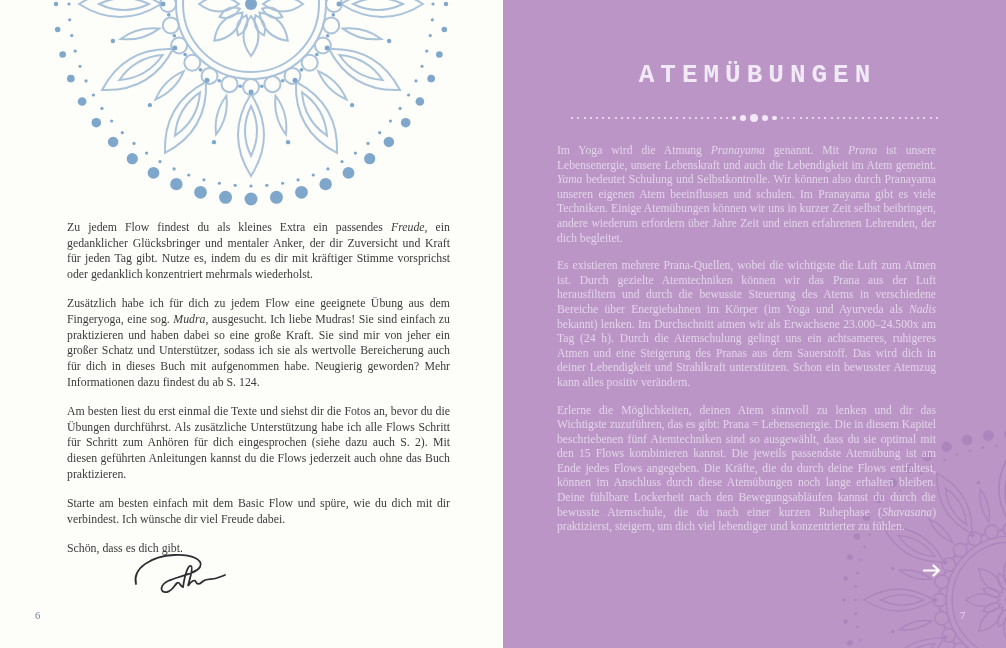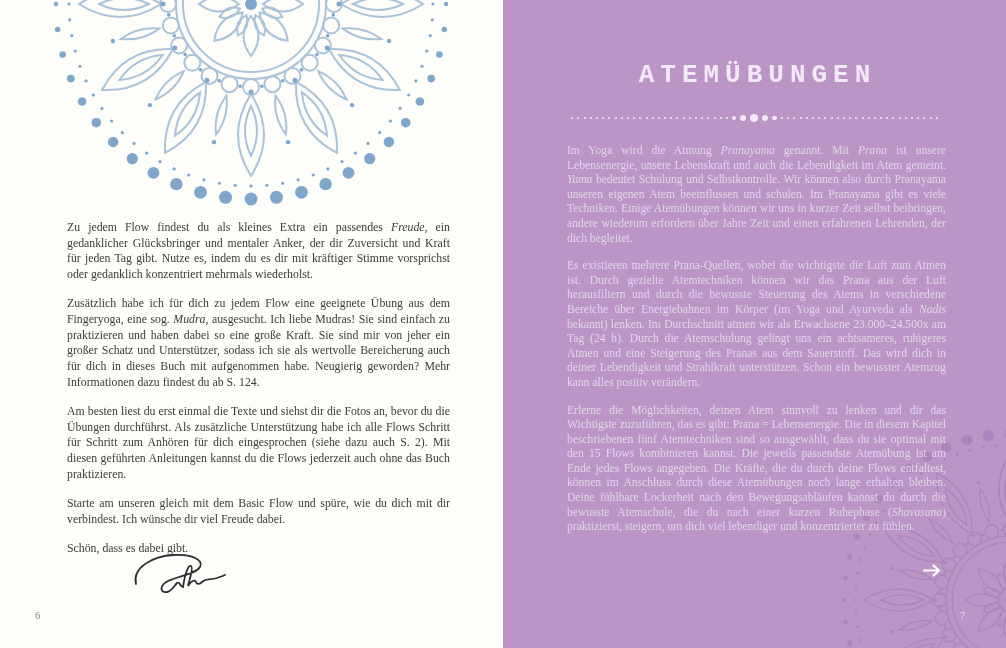--- a/index.html
+++ b/index.html
@@ -14,21 +14,21 @@
   em{font-style:italic;}
   .signature{position:absolute;left:130px;top:552px;}
   .page-num{font-size:10.5px;}
   .page-num-left{position:absolute;left:35px;top:610px;color:var(--left-page-number,#72808d);}
   .chapter-title{position:absolute;top:60px;left:0;width:100%;margin:0;text-align:center;
                  font-size:26px;font-weight:bold;letter-spacing:6px;text-indent:6px;
                  color:var(--title-text,#f2e9f6);font-family:Liberation Mono, monospace;}
   .dots-divider{position:absolute;top:113px;left:0;width:100%;height:10px;
                 display:flex;justify-content:center;align-items:center;gap:4.2px;}
   .dots-divider span{display:block;border-radius:50%;background:var(--title-text,#f2e9f6);flex:none;}
-  .right-text{position:absolute;left:64px;top:144px;width:379px;font-size:11.6px;line-height:14.6px;
+  .right-text{position:absolute;left:54px;top:144px;width:379px;font-size:11.6px;line-height:14.6px;
               color:var(--right-body-text,#e3d5ea);text-align:justify;}
   .right-text p{margin:0 0 13px;}
   .watermark{position:absolute;right:0;bottom:0;opacity:.5;pointer-events:none;}
   .arrow-icon{position:absolute;left:420px;top:564px;}
   .page-num-right{position:absolute;left:457px;top:610px;color:#eadcf1;}
 </style>
 </head>
 <body>
 
 <div class="spread">
@@ -166,22 +166,22 @@
         <circle cx="431.1565088397009" cy="78.62326931119252" r="3.8455387591698864" fill="#7fa7cb"></circle>
         <circle cx="439.3555361263683" cy="54.46971379499154" r="3.3129218939408394" fill="#7fa7cb"></circle>
         <circle cx="444.331747967893" cy="29.452607482910082" r="2.7612626265462223" fill="#7fa7cb"></circle>
         <circle cx="446" cy="4.0000000000000115" r="2.2000000000000006" fill="#7fa7cb"></circle>
       </svg>
 
     <div class="left-text">
       <p>Zu jedem Flow findest du als kleines Extra ein passendes <em>Freude</em>, ein gedanklicher Glücksbringer und mentaler Anker, der dir Zuversicht und Kraft für jeden Tag gibt. Nutze es, indem du es dir mit kräftiger Stimme vorsprichst oder gedanklich konzentriert mehrmals wiederholst.</p>
       <p>Zusätzlich habe ich für dich zu jedem Flow eine geeignete Übung aus dem Fingeryoga, eine sog. <em>Mudra</em>, ausgesucht. Ich liebe Mudras! Sie sind einfach zu praktizieren und haben dabei so eine große Kraft. Sie sind mir von jeher ein großer Schatz und Unterstützer, sodass ich sie als wertvolle Bereicherung auch für dich in dieses Buch mit aufgenommen habe. Neugierig geworden? Mehr Informationen dazu findest du ab S. 124.</p>
       <p>Am besten liest du erst einmal die Texte und siehst dir die Fotos an, bevor du die Übungen durchführst. Als zusätzliche Unterstützung habe ich alle Flows Schritt für Schritt zum Anhören für dich eingesprochen (siehe dazu auch S. 2). Mit diesen geführten Anleitungen kannst du die Flows jederzeit auch ohne das Buch praktizieren.</p>
-      <p>Starte am unseren gleich mit dem Basic Flow und spüre, wie du dich mit dir verbindest. Ich wünsche dir viel Freude dabei.</p>
-      <p>Schön, dass es dabei gibt.</p>
+      <p>Starte am besten einfach mit dem Basic Flow und spüre, wie du dich mit dir verbindest. Ich wünsche dir viel Freude dabei.</p>
+      <p>Schön, dass es dich gibt.</p>
     </div>
 
     <svg class="signature" width="100" height="46" viewBox="0 0 100 46">
       <path d="M 6 32 C 2 16 22 4 44 3 C 62 2 74 8 70 15 C 66 22 48 24 38 29 C 30 33 29 41 37 40
                C 42 39 44 34 47 31 C 50 29 50 35 53 35 C 55 22 58 13 61 14 C 64 15 59 29 58 34
                C 61 29 65 27 66 30 C 67 33 70 32 72 30 C 76 26 81 28 87 26 C 90 25 93 24 95 23" fill="none" stroke="#2e2e33" stroke-width="1.8" stroke-linecap="round"></path>
     </svg>
 
     <div class="page-num page-num-left">6</div>
   </section>

